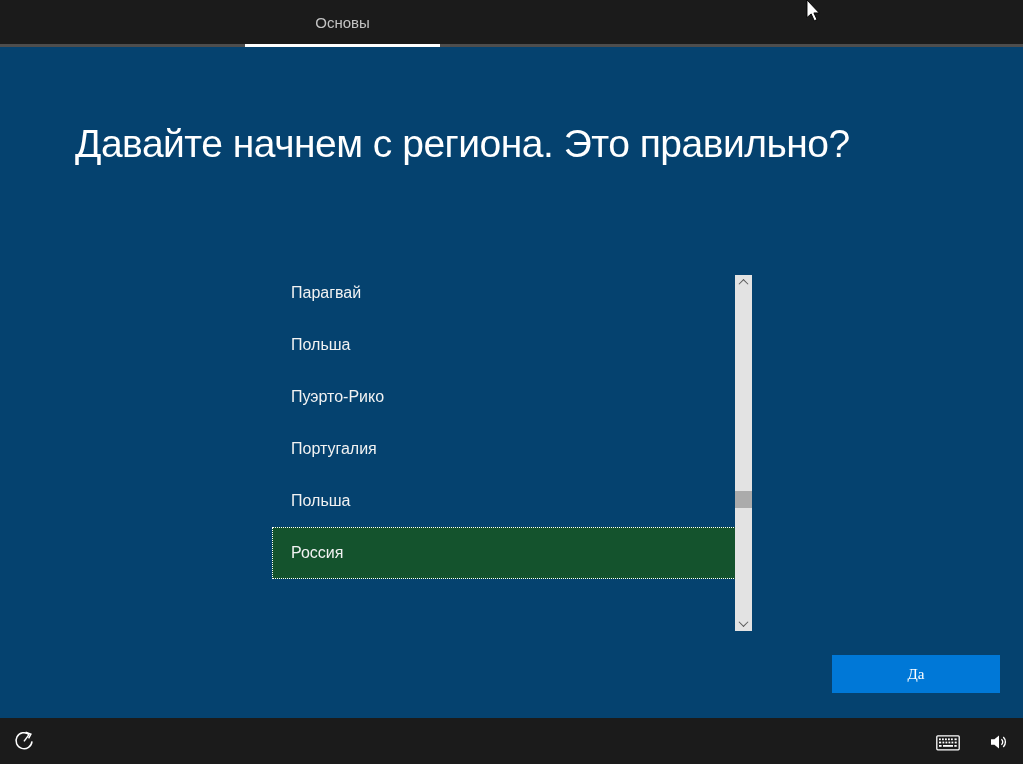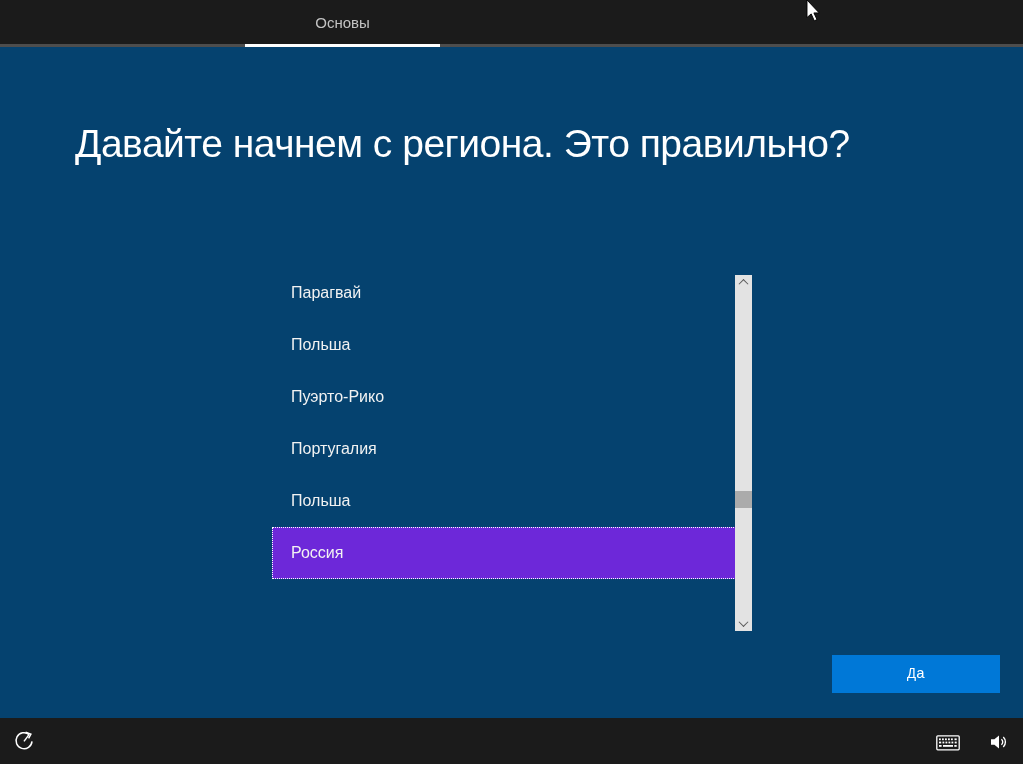--- a/index.html
+++ b/index.html
@@ -17,37 +17,37 @@
 
   
   .title{position:absolute;left:75px;top:122px;width:900px;
          color:#ffffff;font-size:39px;font-weight:400;letter-spacing:-0.5px;white-space:nowrap;}
 
   
   .region-list{position:absolute;left:272px;top:267px;width:466px;}
   .region-row{box-sizing:border-box;width:466px;height:52px;line-height:50px;
               padding-left:18px;color:#f2f2f2;font-size:16px;
               border:1px dotted transparent;cursor:default;}
-  .region-row.selected{background:#6d28d9;border-color:#ffffff;}
+  .region-row.selected{background:#14532d;border-color:#ffffff;}
 
   
   .scrollbar{position:absolute;left:735px;top:275px;width:17px;height:356px;background:#e3e3e3;}
   .scroll-arrow{position:absolute;left:0;width:17px;height:15px;
                 display:flex;align-items:center;justify-content:center;}
   .scroll-arrow.up{top:0;}
   .scroll-arrow.down{bottom:0;}
   .chev{width:6px;height:6px;border-left:1.5px solid #5a5a5a;border-top:1.5px solid #5a5a5a;}
   .chev.up{transform:rotate(45deg) translate(1px,1px);}
   .chev.down{transform:rotate(225deg) translate(1px,1px);}
   .scroll-thumb{position:absolute;left:0;top:216px;width:17px;height:17px;background:#ababab;}
 
   
   .yes-button{position:absolute;left:832px;top:655px;width:168px;height:38px;
               background:#0078d7;border:none;color:#ffffff;font-size:15px;
-              font-family:Liberation Mono, monospace;cursor:pointer;}
+              font-family:Liberation Serif, serif;cursor:pointer;}
 
   
   .footer{position:absolute;left:0;top:718px;width:1023px;height:46px;background:#1b1b1b;}
   .foot-icon{position:absolute;background:none;border:none;padding:0;margin:0;cursor:pointer;
              display:flex;align-items:center;justify-content:center;}
   .icon-ease{left:10px;top:728px;width:28px;height:28px;}
   .icon-kbd{left:934px;top:733px;width:28px;height:22px;}
   .icon-vol{left:986px;top:731px;width:24px;height:24px;}
 
   

